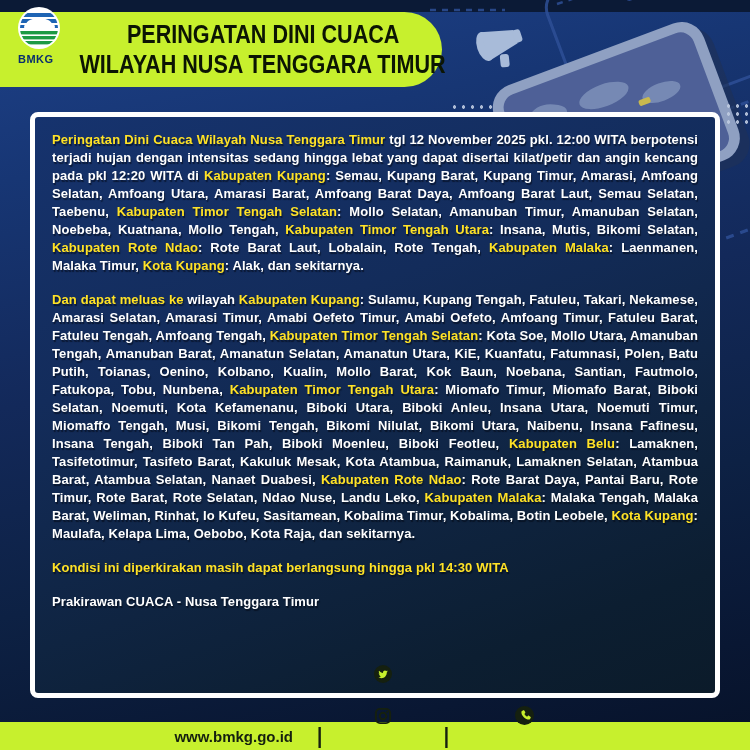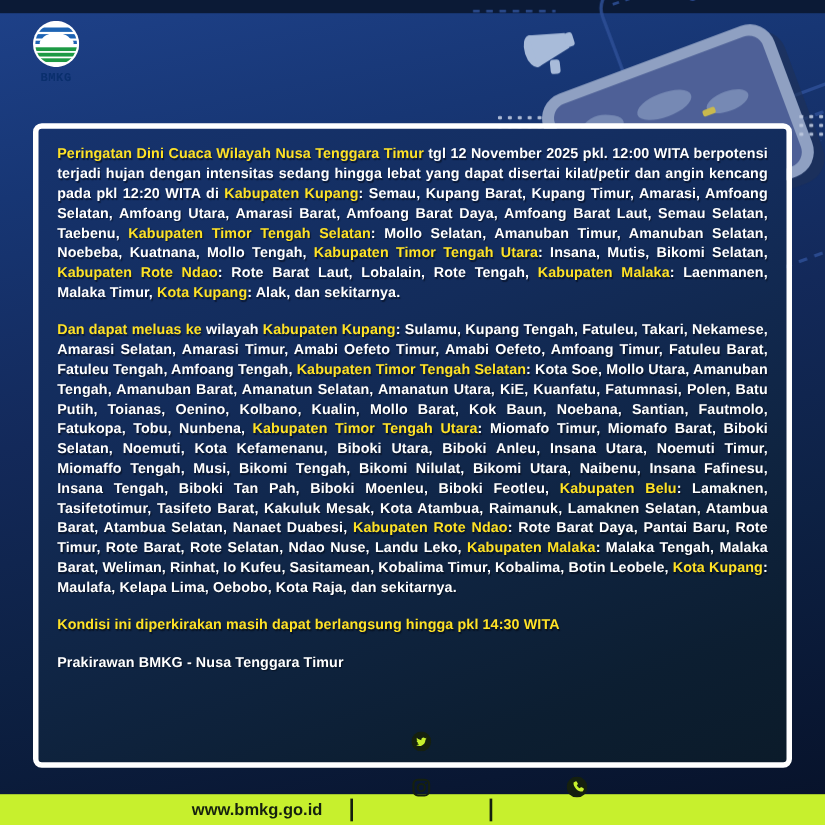--- a/index.html
+++ b/index.html
@@ -8,21 +8,21 @@
     background:linear-gradient(168deg,#1e4189 0%,#173674 20%,#13295a 45%,#0d2144 68%,#091733 88%,#071229 100%);}
   .top-strip{position:absolute;left:0;top:0;width:750px;height:12px;background:#0b1a36;z-index:0;}
   .decor{position:absolute;left:0;top:0;z-index:1;}
   .dots{position:absolute;z-index:1;background-image:radial-gradient(circle,rgba(190,202,224,.9) 1.6px,transparent 1.9px);background-size:9px 8px;}
   .dots-a{left:450px;top:103px;width:44px;height:26px;}
   .dots-b{left:724px;top:102px;width:26px;height:26px;}
 
   
   .band{position:absolute;left:0;top:12px;width:442px;height:75px;background:#c7f02d;
     border-radius:0 38px 38px 0;z-index:3;}
-  .logo{position:absolute;left:18px;top:19px;width:66px;text-align:center;font-family:Liberation Mono, monospace;}
+  .logo{position:absolute;left:18px;top:7px;width:66px;text-align:left;}
   .logo-label{margin-top:0;font-size:11px;font-weight:700;color:#0a2f6d;letter-spacing:.5px;}
   .title-wrap{position:absolute;left:92px;right:8px;top:0;bottom:0;display:flex;flex-direction:column;
     justify-content:center;align-items:center;}
   .title-line{font-weight:700;font-size:26px;line-height:1.12;color:#0c1503;white-space:nowrap;
     transform:scaleX(.83);transform-origin:center;letter-spacing:0;}
 
   
   .panel{position:absolute;left:30px;top:112px;width:690px;height:586px;box-sizing:border-box;
     border:5px solid #ffffff;border-radius:8px;padding:14px 17px;z-index:2;
     background:linear-gradient(160deg,#16336e 0%,#132c5b 35%,#0f2441 65%,#0c1e31 85%,#0b1b2a 100%);}
@@ -78,20 +78,26 @@
     <g transform="rotate(-18 505 40)" fill="#a8bbd9">
       <ellipse cx="484" cy="40" rx="8" ry="15"></ellipse>
       <path d="M484 25 L516 33 L516 47 L484 55 Z"></path>
       <rect x="514" y="33.5" width="8" height="13" rx="3"></rect>
       <rect x="494" y="53" width="9" height="13" rx="3" transform="rotate(12 498 59)"></rect>
     </g>
   </svg>
   <div class="dots dots-a"></div>
   <div class="dots dots-b"></div>
 
+  <div class="band">
+    <div class="title-wrap">
+      <div class="title-line">PERINGATAN DINI CUACA</div>
+      <div class="title-line">WILAYAH NUSA TENGGARA TIMUR</div>
+    </div>
+  </div>
   <div class="logo" style="z-index:4;">
     <svg width="42" height="42" viewBox="0 0 42 42">
       <defs>
           <clipPath id="lc">
             <circle cx="21" cy="21" r="19"></circle>
           </clipPath>
         </defs>
       <circle cx="21" cy="21" r="21" fill="#ffffff"></circle>
       <g clip-path="url(#lc)">
         <rect x="2" y="6" width="38" height="4" fill="#1e64b4"></rect>
@@ -105,21 +111,21 @@
         <rect x="2" y="34" width="38" height="3.4" fill="#1d9a44"></rect>
       </g>
     </svg>
     <div class="logo-label">BMKG</div>
   </div>
 
   <div class="panel">
     <p><span class="hl">Peringatan Dini Cuaca Wilayah Nusa Tenggara Timur</span><span> tgl 12 November 2025 pkl. 12:00 WITA berpotensi terjadi hujan dengan intensitas sedang hingga lebat yang dapat disertai kilat/petir dan angin kencang pada pkl 12:20 WITA di </span><span class="hl">Kabupaten Kupang</span><span>: Semau, Kupang Barat, Kupang Timur, Amarasi, Amfoang Selatan, Amfoang Utara, Amarasi Barat, Amfoang Barat Daya, Amfoang Barat Laut, Semau Selatan, Taebenu, </span><span class="hl">Kabupaten Timor Tengah Selatan</span><span>: Mollo Selatan, Amanuban Timur, Amanuban Selatan, Noebeba, Kuatnana, Mollo Tengah, </span><span class="hl">Kabupaten Timor Tengah Utara</span><span>: Insana, Mutis, Bikomi Selatan, </span><span class="hl">Kabupaten Rote Ndao</span><span>: Rote Barat Laut, Lobalain, Rote Tengah, </span><span class="hl">Kabupaten Malaka</span><span>: Laenmanen, Malaka Timur, </span><span class="hl">Kota Kupang</span><span>: Alak, dan sekitarnya.</span></p>
     <p><span class="hl">Dan dapat meluas ke</span><span> wilayah </span><span class="hl">Kabupaten Kupang</span><span>: Sulamu, Kupang Tengah, Fatuleu, Takari, Nekamese, Amarasi Selatan, Amarasi Timur, Amabi Oefeto Timur, Amabi Oefeto, Amfoang Timur, Fatuleu Barat, Fatuleu Tengah, Amfoang Tengah, </span><span class="hl">Kabupaten Timor Tengah Selatan</span><span>: Kota Soe, Mollo Utara, Amanuban Tengah, Amanuban Barat, Amanatun Selatan, Amanatun Utara, KiE, Kuanfatu, Fatumnasi, Polen, Batu Putih, Toianas, Oenino, Kolbano, Kualin, Mollo Barat, Kok Baun, Noebana, Santian, Fautmolo, Fatukopa, Tobu, Nunbena, </span><span class="hl">Kabupaten Timor Tengah Utara</span><span>: Miomafo Timur, Miomafo Barat, Biboki Selatan, Noemuti, Kota Kefamenanu, Biboki Utara, Biboki Anleu, Insana Utara, Noemuti Timur, Miomaffo Tengah, Musi, Bikomi Tengah, Bikomi Nilulat, Bikomi Utara, Naibenu, Insana Fafinesu, Insana Tengah, Biboki Tan Pah, Biboki Moenleu, Biboki Feotleu, </span><span class="hl">Kabupaten Belu</span><span>: Lamaknen, Tasifetotimur, Tasifeto Barat, Kakuluk Mesak, Kota Atambua, Raimanuk, Lamaknen Selatan, Atambua Barat, Atambua Selatan, Nanaet Duabesi, </span><span class="hl">Kabupaten Rote Ndao</span><span>: Rote Barat Daya, Pantai Baru, Rote Timur, Rote Barat, Rote Selatan, Ndao Nuse, Landu Leko, </span><span class="hl">Kabupaten Malaka</span><span>: Malaka Tengah, Malaka Barat, Weliman, Rinhat, Io Kufeu, Sasitamean, Kobalima Timur, Kobalima, Botin Leobele, </span><span class="hl">Kota Kupang</span><span>: Maulafa, Kelapa Lima, Oebobo, Kota Raja, dan sekitarnya.</span></p>
     <p><span class="hl">Kondisi ini diperkirakan masih dapat berlangsung hingga pkl 14:30 WITA</span></p>
-    <p><span>Prakirawan BMKG - Nusa Tenggara Timur</span></p>
+    <p><span>Prakirawan CUACA - Nusa Tenggara Timur</span></p>
   </div>
 
   <div class="footer">
     <span>www.bmkg.go.id</span>
     <span class="sep">|</span>
     <span class="fgroup">
       <svg class="ficon" width="18" height="18" viewBox="0 0 24 24">
         <circle cx="12" cy="12" r="12" fill="#15200f"></circle>
         <path fill="#c7f02d" d="M18.4 8.4c-.4.2-.9.4-1.4.4.5-.3.9-.8 1.1-1.3-.5.3-1 .5-1.6.6-.5-.5-1.2-.8-1.9-.8-1.4 0-2.6 1.2-2.6 2.6l.1.6c-2.2-.1-4.1-1.2-5.4-2.8-.2.4-.3.8-.3 1.3 0 .9.4 1.7 1.1 2.2-.4 0-.8-.1-1.2-.3 0 1.3.9 2.3 2.1 2.6-.2.1-.4.1-.7.1l-.5-.1c.3 1 1.3 1.8 2.4 1.8-.9.7-2 1.1-3.2 1.1h-.6c1.1.7 2.5 1.1 3.9 1.1 4.7 0 7.3-3.9 7.3-7.3v-.3c.6-.3 1-.8 1.4-1.5z"></path>
       </svg>

